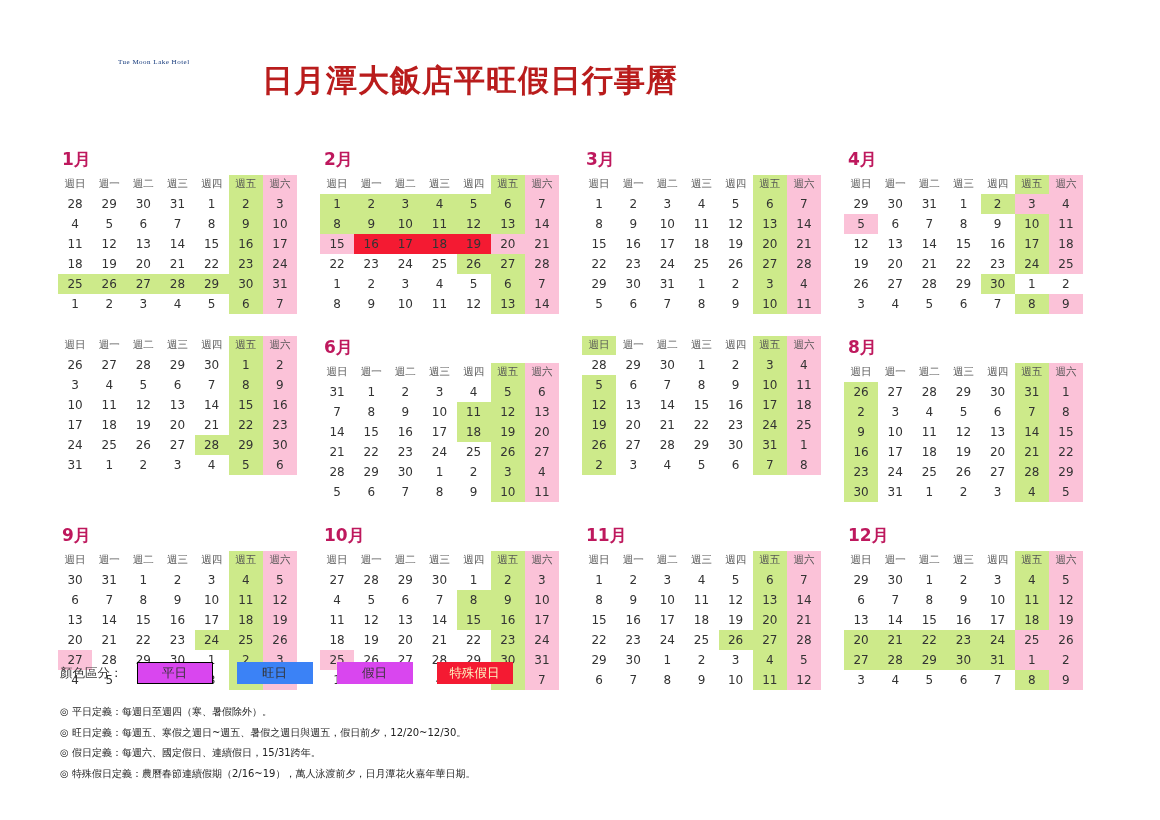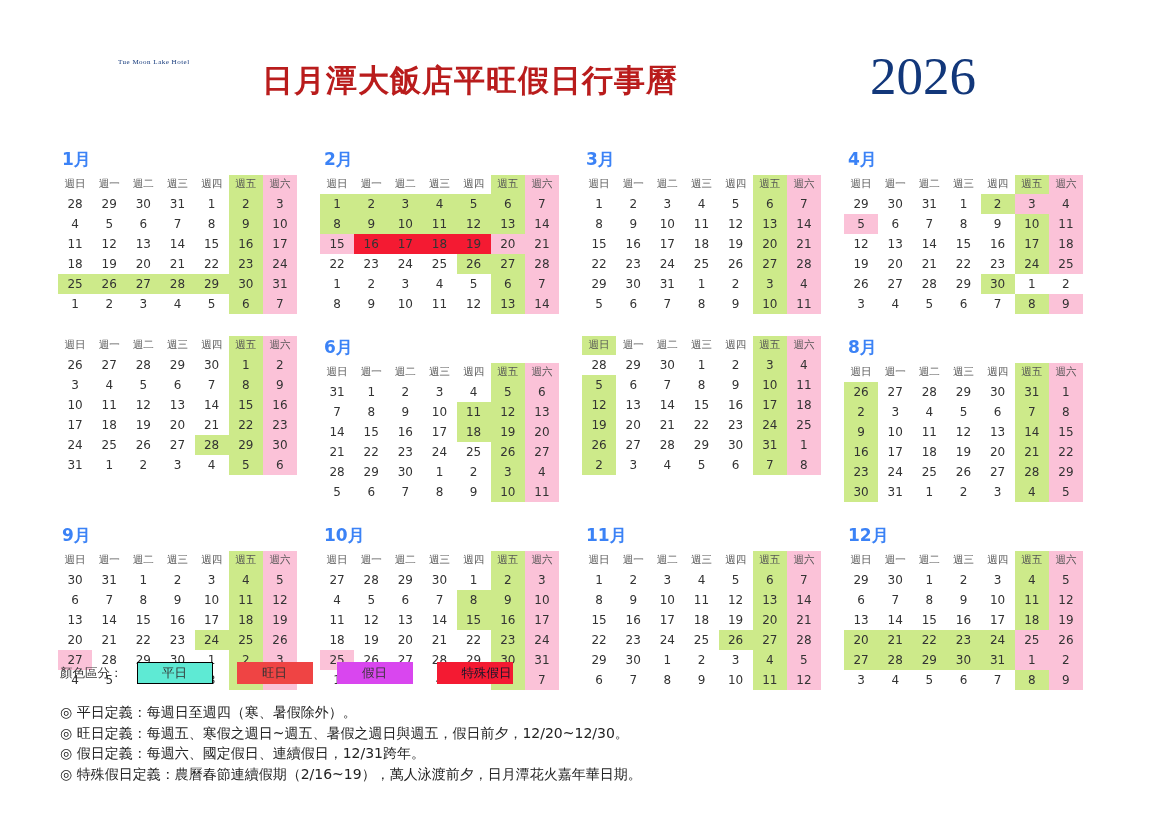--- a/index.html
+++ b/index.html
@@ -39,21 +39,21 @@
   
   .cal-wrap{
     position:absolute;left:58px;top:148px;width:1050px;
     display:flex;flex-wrap:wrap;
   }
   .month{
     width:262px;
     margin-bottom:22px;
   }
   .month-title{
-    font-size:17px;font-weight:bold;color:#3b82f6;
+    font-size:17px;font-weight:bold;color:#be185d;
     margin:0 0 4px 4px;
     font-family:"DejaVu Sans","Liberation Sans",sans-serif;
   }
   table.cal{
     border-collapse:collapse;
     table-layout:fixed;
     width:239px;
   }
   table.cal th{
     font-size:10.5px;font-weight:normal;color:#555;
@@ -81,39 +81,38 @@
     display:flex;align-items:center;
     font-size:12.5px;color:#333;
     font-family:"DejaVu Sans","Liberation Sans",sans-serif;
   }
   .legend-label{margin-right:14px;}
   .swatch{
     width:74px;height:20px;line-height:20px;text-align:center;
     font-size:12.5px;margin-right:24px;
     border:1px solid transparent;
   }
-  .sw-ping{background:#5eead4;border:1px solid #000;text-align:center;}
-  .sw-wang{background:#ef4444;}
+  .sw-ping{background:#d946ef;border:1px solid #000;text-align:center;}
+  .sw-wang{background:#3b82f6;}
   .sw-jia{background:#d946ef;}
-  .sw-spec{background:#f41a32;color:#0f172a;text-align:right;}
+  .sw-spec{background:#f41a32;color:#fef9c3;}
   
   .notes{
     position:absolute;left:60px;top:702px;
-    font-size:14px;line-height:20.5px;color:#222;
+    font-size:10px;line-height:20.5px;color:#222;
     font-family:"DejaVu Sans","Liberation Sans",sans-serif;
   }
   .notes div{white-space:nowrap;}
 </style>
 </head>
 <body>
 
 <div class="header">
   <div class="logo-sub">Tue Moon Lake Hotel</div>
   <div class="main-title">日月潭大飯店平旺假日行事曆</div>
-  <div class="year">2026</div>
 </div>
 
 <div class="cal-wrap" id="cal-wrap">
     <div class="month">
       <div class="month-title">1月</div>
       <table class="cal">
         <thead>
           <tr>
             <th class="">週日</th>
             <th class="">週一</th>
@@ -978,15 +977,15 @@
   <span class="legend-label">顏色區分：</span>
   <span class="swatch sw-ping">平日</span>
   <span class="swatch sw-wang">旺日</span>
   <span class="swatch sw-jia">假日</span>
   <span class="swatch sw-spec">特殊假日</span>
 </div>
 
 <div class="notes">
   <div>◎ 平日定義：每週日至週四（寒、暑假除外）。</div>
   <div>◎ 旺日定義：每週五、寒假之週日~週五、暑假之週日與週五，假日前夕，12/20~12/30。</div>
-  <div>◎ 假日定義：每週六、國定假日、連續假日，12/31跨年。</div>
+  <div>◎ 假日定義：每週六、國定假日、連續假日，15/31跨年。</div>
   <div>◎ 特殊假日定義：農曆春節連續假期（2/16~19），萬人泳渡前夕，日月潭花火嘉年華日期。</div>
 </div>
 
 </body></html>

